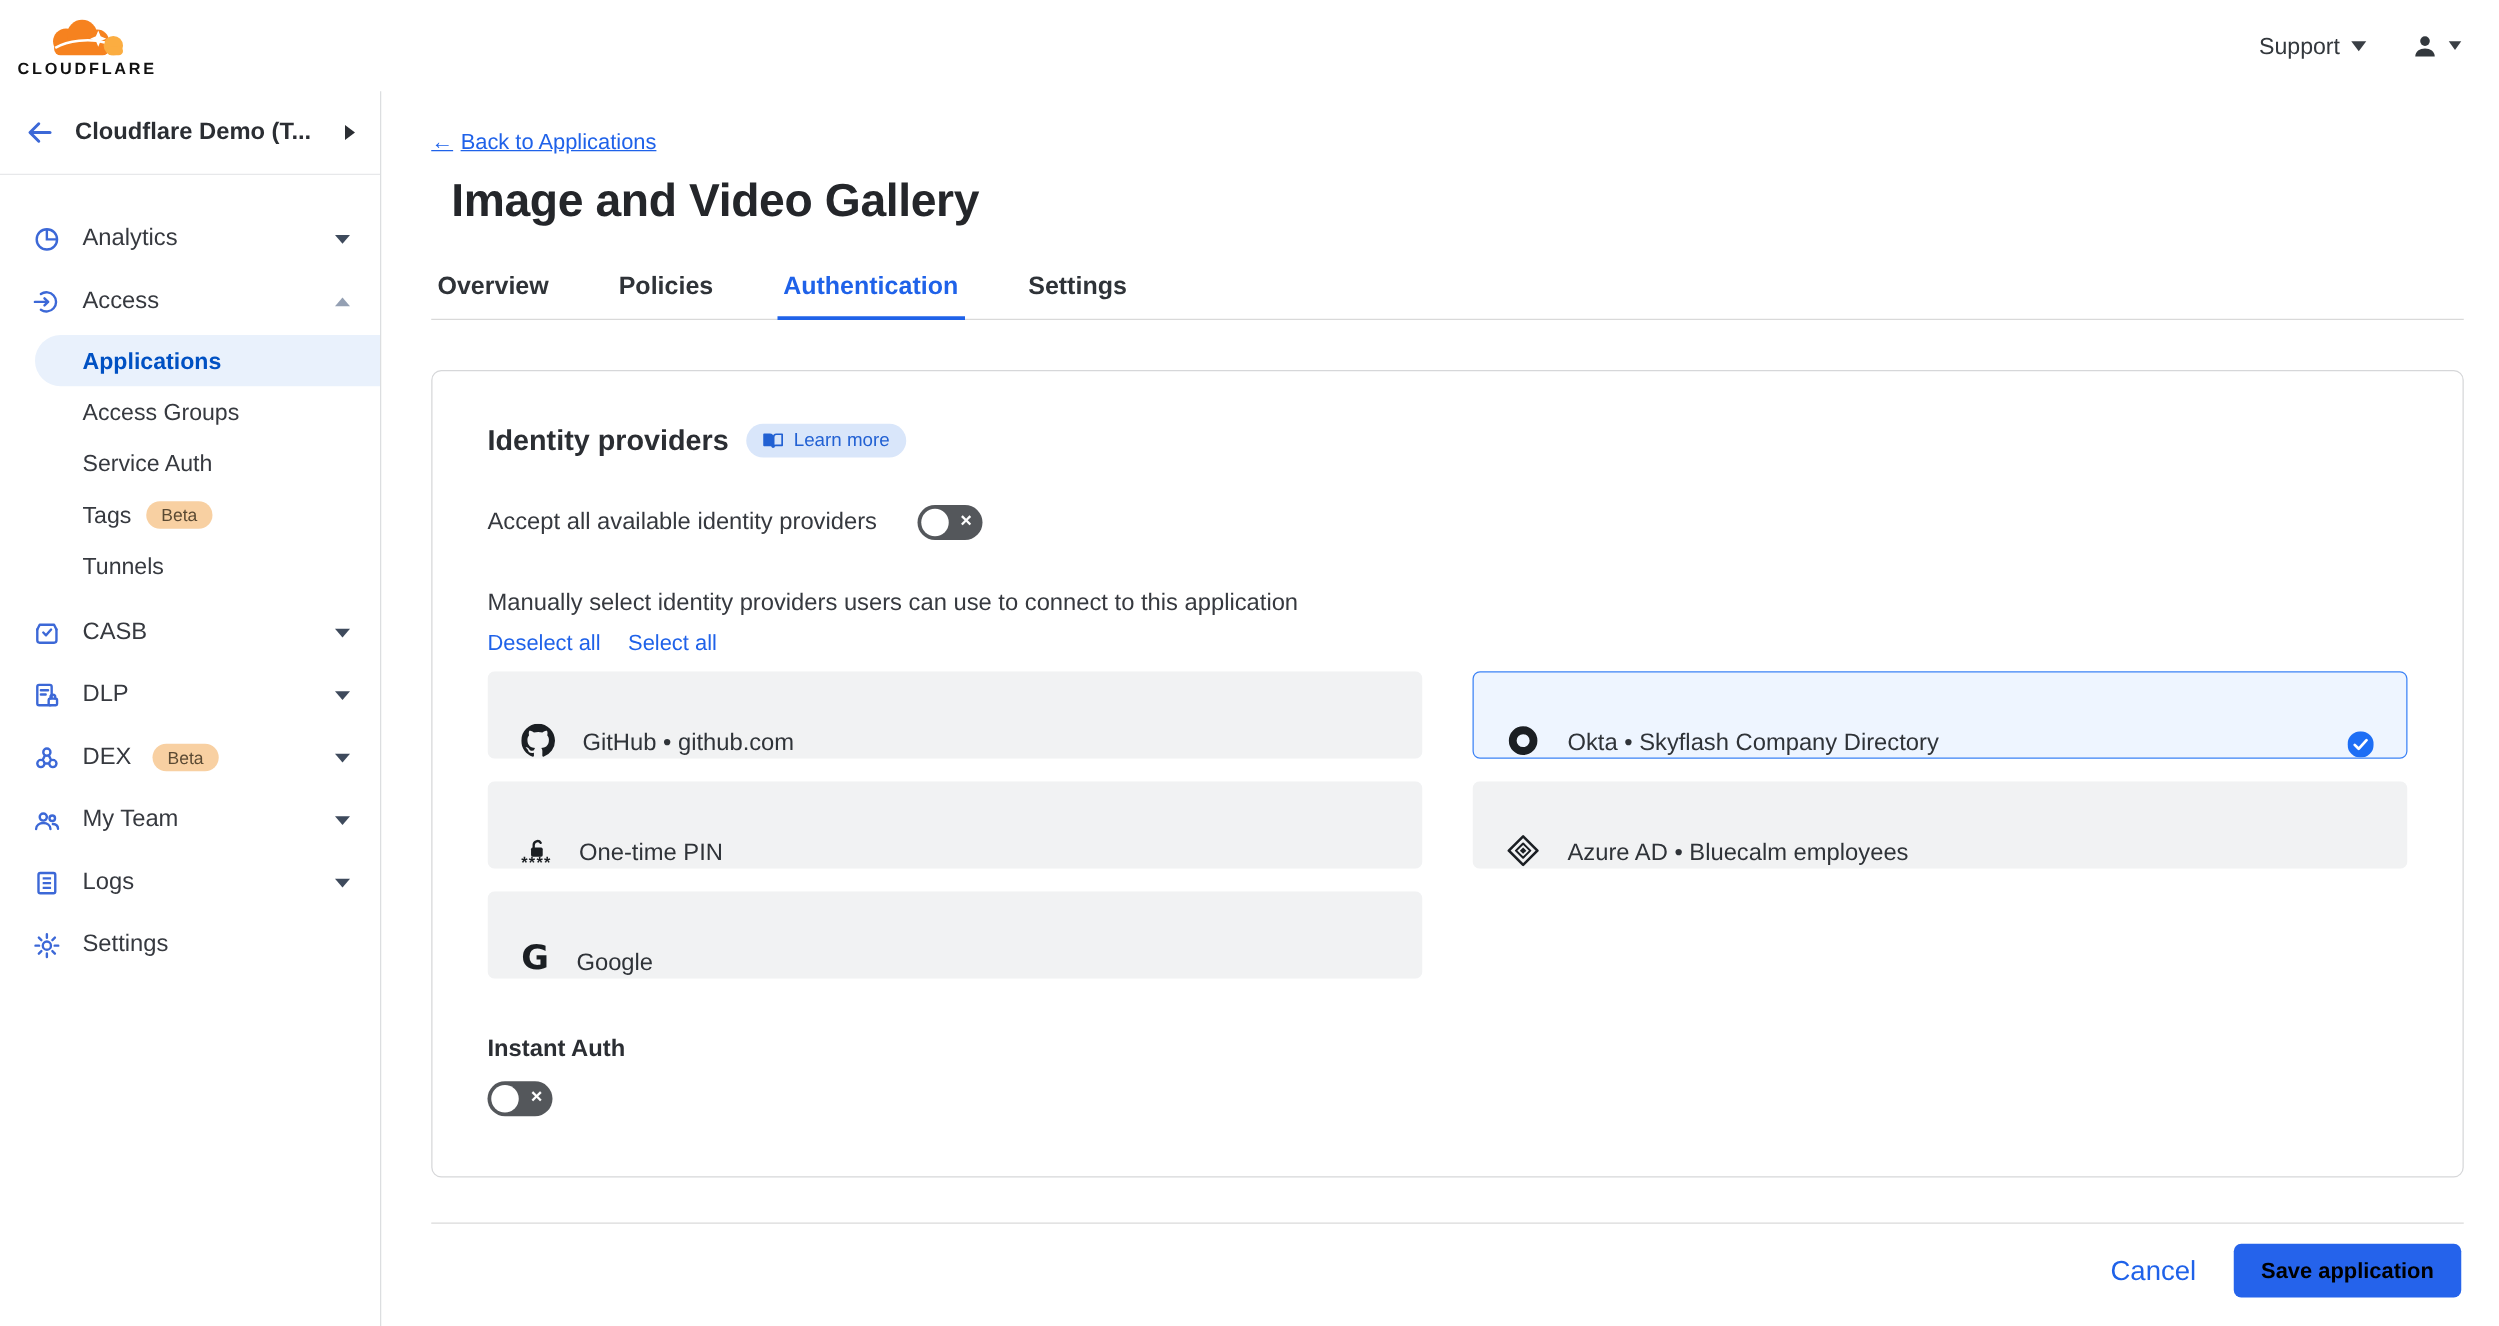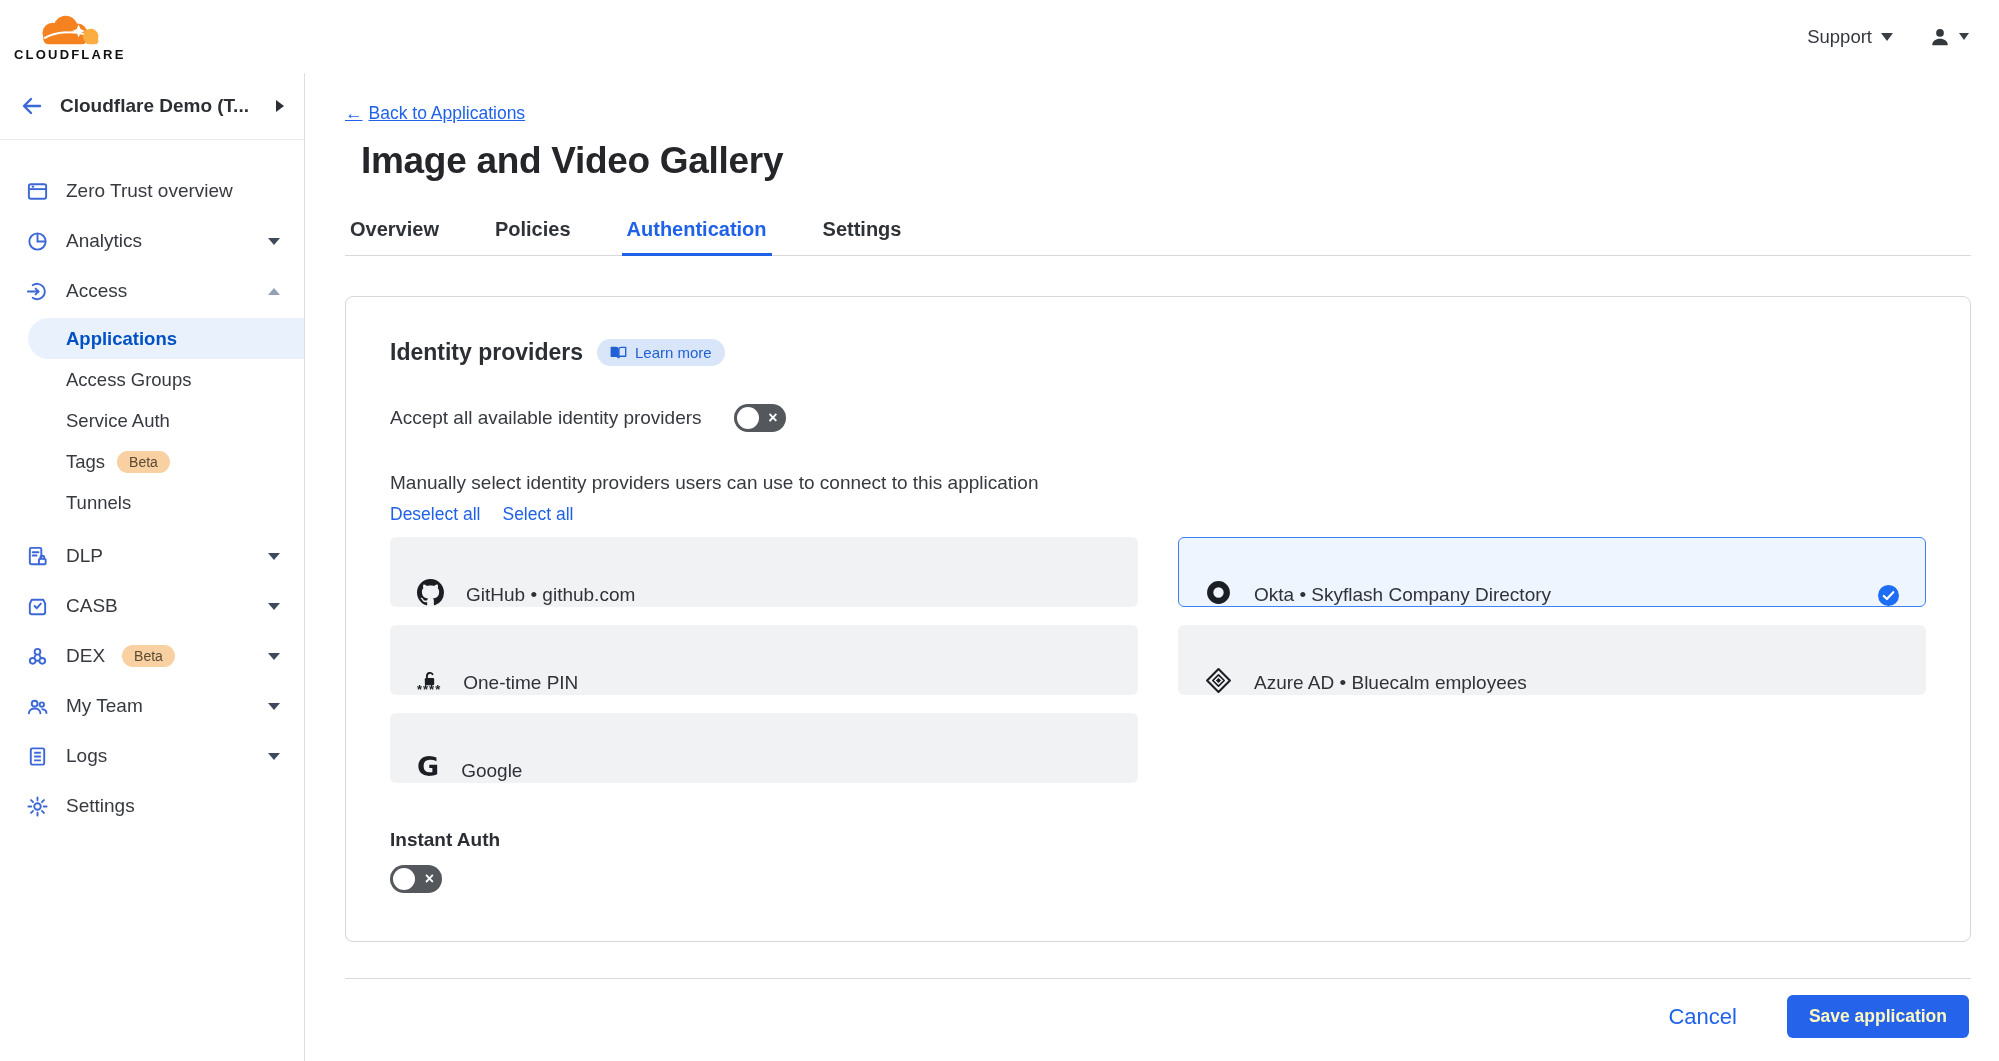--- a/index.html
+++ b/index.html
@@ -95,23 +95,23 @@
   .otp-icon{display:flex;flex-direction:column;align-items:center;line-height:0.6;}
   .otp-stars{font-size:13px;font-weight:700;letter-spacing:1px;color:#1b1f23;}
   .g-letter{font-size:27px;font-weight:700;color:#1b1f23;font-family:"DejaVu Sans",sans-serif;}
 
   .instant-head{margin-top:46px;font-size:19px;font-weight:700;color:#2b2e33;}
   .instant-row{margin-top:14px;}
 
   .footer{margin-top:36px;border-top:1px solid #dadada;padding:16px 2px 18px;
     display:flex;justify-content:flex-end;align-items:center;gap:30px;}
   .cancel-link{color:var(--blue-link);font-size:22px;cursor:pointer;}
-  .save-btn{background:var(--save-blue);color:#fef9c3;border:none;border-radius:6px;
+  .save-btn{background:var(--save-blue);color:#000000;border:none;border-radius:6px;
     padding:11px 22px;font-size:17.5px;font-weight:600;cursor:pointer;
-    font-family:"Liberation Sans",sans-serif;margin-left:20px;}
+    font-family:"Liberation Sans",sans-serif;}
 </style>
 </head>
 <body>
 
 <div class="topbar">
   <div class="logo">
     <span>
       <svg width="90" height="31" viewBox="0 0 100 36">
         <circle cx="30" cy="21" r="12" fill="#F6821F"></circle>
         <circle cx="45" cy="15" r="14" fill="#F6821F"></circle>
@@ -150,30 +150,20 @@
         <svg width="24" height="24" viewBox="0 0 24 24" fill="none" stroke="currentColor" stroke-width="2.4" stroke-linecap="round" stroke-linejoin="round">
           <path d="M20 12H5"></path>
             <path d="M11 5l-7 7 7 7"></path>
         </svg>
       </span>
       <span class="account-name">Cloudflare Demo (T...</span>
       <span class="caret-right"></span>
     </div>
 
     <div class="nav">
-      <div class="nav-item">
-        <span class="nicon">
-          <svg viewBox="0 0 24 24" fill="none" stroke="currentColor" stroke-width="2">
-            <rect x="3" y="4.5" width="18" height="15" rx="2"></rect>
-              <path d="M3 9.5h18"></path>
-              <path d="M6 7h2.5"></path>
-          </svg>
-        </span>
-        <span>Zero Trust overview</span>
-      </div>
 
       <div class="nav-item">
         <span class="nicon">
           <svg viewBox="0 0 24 24" fill="none" stroke="currentColor" stroke-width="2">
             <circle cx="12" cy="12" r="8.5"></circle>
               <path d="M12 3.5V12h8.5"></path>
           </svg>
         </span>
         <span>Analytics</span>
         <span class="nav-caret"></span>
@@ -202,44 +192,44 @@
         <div class="sub-item">
           <span>Service Auth</span>
         </div>
         <div class="sub-item">
           <span>Tags</span>
           <span class="beta-badge">Beta</span>
         </div>
         <div class="sub-item">
           <span>Tunnels</span>
         </div>
+      </div>
+
+      <div class="nav-item">
+        <span class="nicon">
+          <svg viewBox="0 0 24 24" fill="none" stroke="currentColor" stroke-width="2" stroke-linecap="round" stroke-linejoin="round">
+            <path d="M4 9v9a2 2 0 0 0 2 2h12a2 2 0 0 0 2-2V9"></path>
+              <path d="M4 9l2-4h12l2 4"></path>
+              <path d="M9 11.5l2.3 2.3L15.5 9"></path>
+          </svg>
+        </span>
+        <span>CASB</span>
+        <span class="nav-caret"></span>
       </div>
 
       <div class="nav-item">
         <span class="nicon">
           <svg viewBox="0 0 24 24" fill="none" stroke="currentColor" stroke-width="2" stroke-linecap="round" stroke-linejoin="round">
             <rect x="4" y="3" width="12" height="17" rx="1.5"></rect>
               <path d="M7 7.5h6M7 11h4"></path>
             <rect x="13.5" y="14.5" width="7" height="5.5" rx="1" fill="#fff"></rect>
             <path d="M15 14.5v-1.2a2 2 0 0 1 4 0v1.2"></path>
           </svg>
         </span>
         <span>DLP</span>
-        <span class="nav-caret"></span>
-      </div>
-
-      <div class="nav-item">
-        <span class="nicon">
-          <svg viewBox="0 0 24 24" fill="none" stroke="currentColor" stroke-width="2" stroke-linecap="round" stroke-linejoin="round">
-            <path d="M4 9v9a2 2 0 0 0 2 2h12a2 2 0 0 0 2-2V9"></path>
-              <path d="M4 9l2-4h12l2 4"></path>
-              <path d="M9 11.5l2.3 2.3L15.5 9"></path>
-          </svg>
-        </span>
-        <span>CASB</span>
         <span class="nav-caret"></span>
       </div>
 
       <div class="nav-item">
         <span class="nicon">
           <svg viewBox="0 0 24 24" fill="none" stroke="currentColor" stroke-width="2">
             <circle cx="12" cy="7" r="3"></circle>
               <circle cx="7" cy="16.5" r="3"></circle>
               <circle cx="17" cy="16.5" r="3"></circle>
             <path d="M10.5 9.5l-2 4M13.5 9.5l2 4M10 16.5h4"></path>

